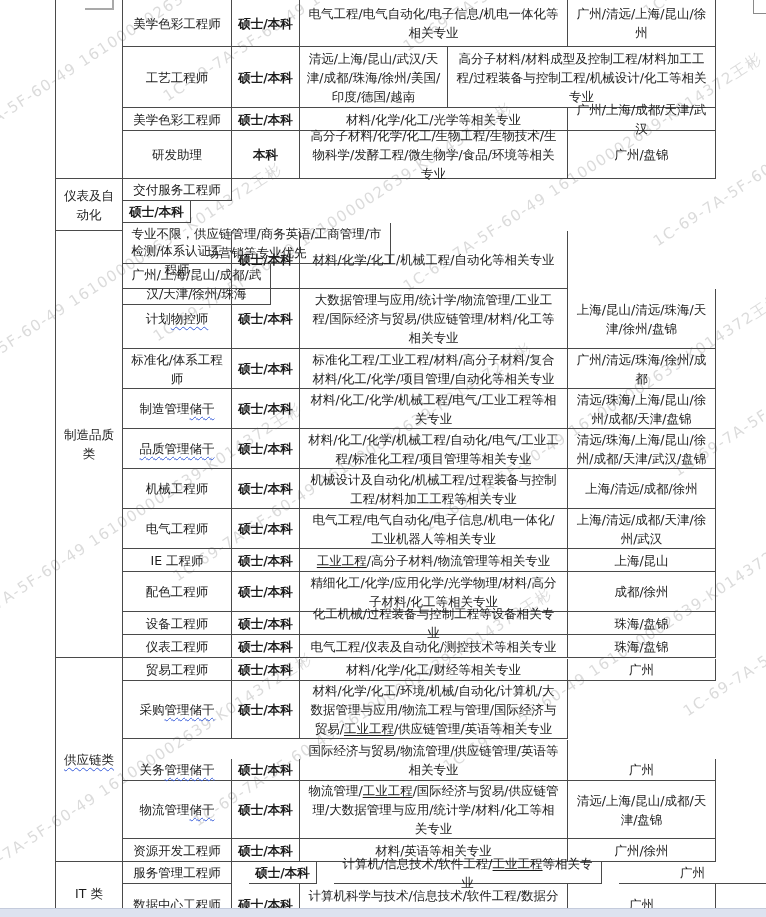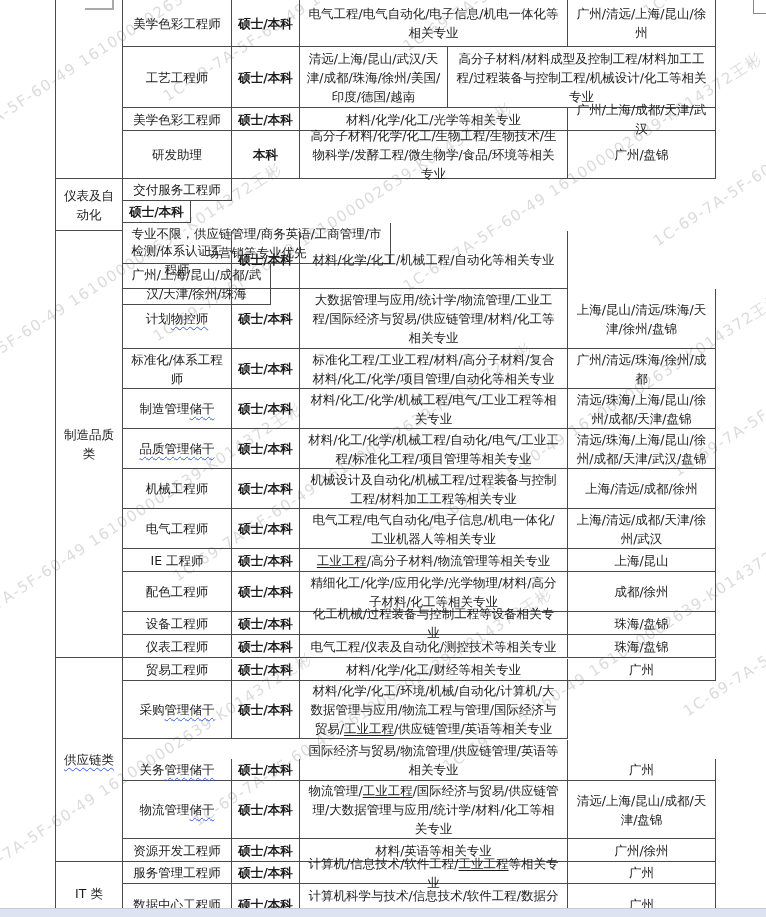--- a/index.html
+++ b/index.html
@@ -302,21 +302,21 @@
           </div>
           <div class="cell loc-cell">广州/徐州</div>
         </div>
       </div>
     </div>
     <div class="group">
       <div class="cell cat-cell">
         <span>IT 类</span>
       </div>
       <div class="rows">
-        <div class="trow" style="height: 22px;">
+        <div class="trow" style="height: 22px; gap: 17px;">
           <div class="cell pos-cell">
             <span>服务管理工程师</span>
           </div>
           <div class="cell edu-cell">硕士/本科</div>
           <div class="cell major-cell">
             <span>计算机/信息技术/软件工程/<span class="uline">工业工程</span>等相关专业</span>
           </div>
           <div class="cell loc-cell">广州</div>
         </div>
         <div class="trow" style="height: 42px;">

